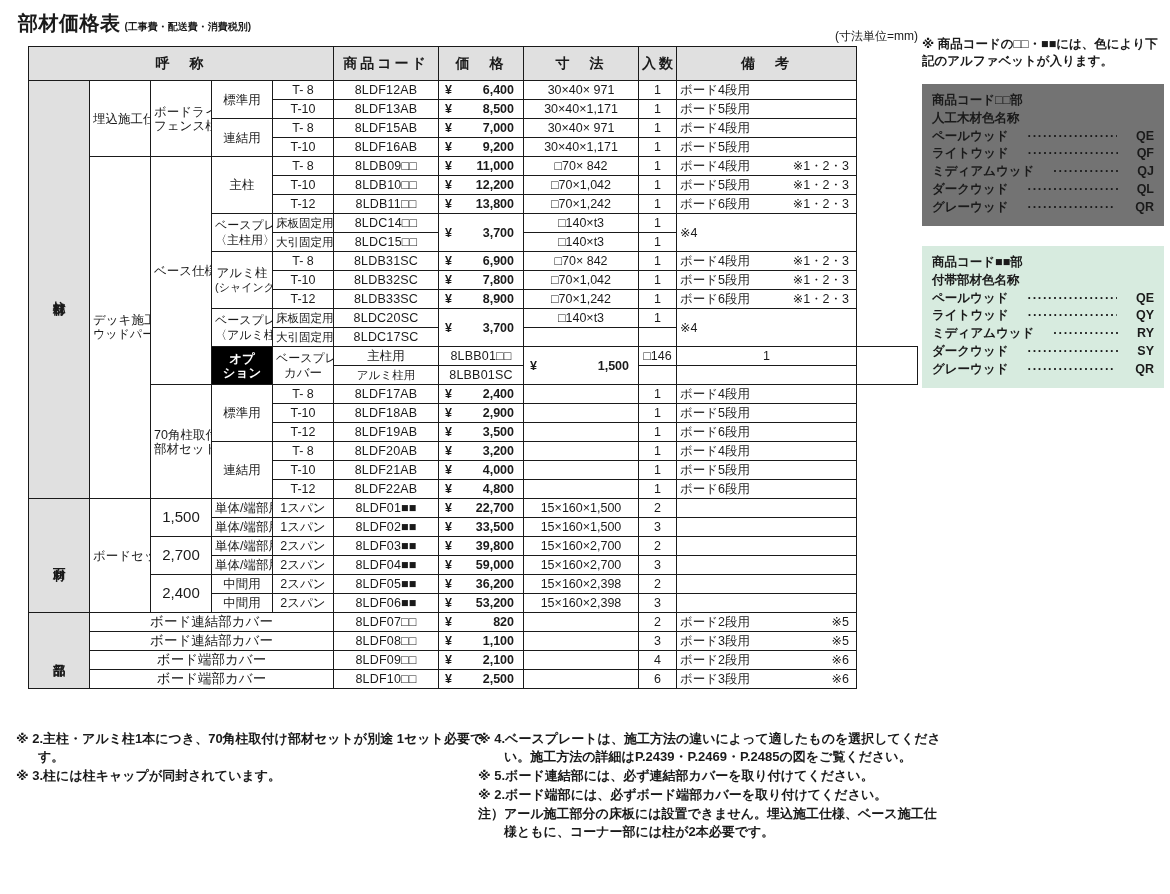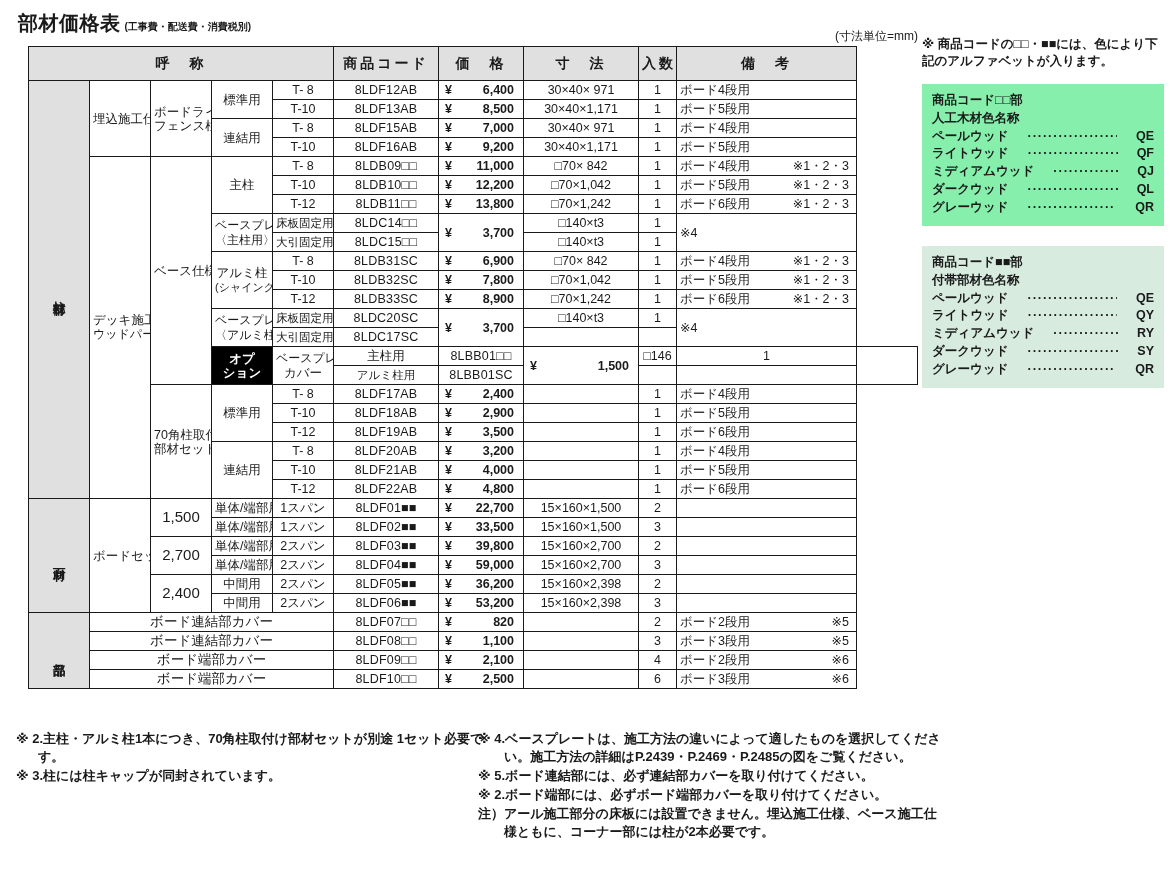--- a/index.html
+++ b/index.html
@@ -107,21 +107,21 @@
   .legend-head .hang { display: block; text-indent: -13px; padding-left: 13px; }
   .legend-box {
     position: absolute;
     left: 922px;
     width: 242px;
     padding: 8px 10px 10px 10px;
     font-size: 12.5px;
     line-height: 1.42;
     font-weight: bold;
   }
-  #legend-box-1 { top: 84px;  background: #86efac; }
+  #legend-box-1 { top: 84px;  background: #737373; }
   #legend-box-2 { top: 246px; background: #d7ebdf; }
   .lg-title { display: block; }
   .lg-row { display: flex; align-items: flex-start; gap: 16px; }
   .lg-row .nm  { white-space: nowrap; }
   .lg-row .dots{ flex: 1 1 auto; overflow: hidden; white-space: nowrap; letter-spacing: 1px; margin: 0 3px; color: #1a1a1a; }
   .lg-row .cd  { width: 30px; text-align: right; }
 
   
   .foot { position: absolute; font-size: 13px; line-height: 1.38; font-weight: bold; }
   #foot-left  { left: 16px;  top: 730px; width: 470px; }

